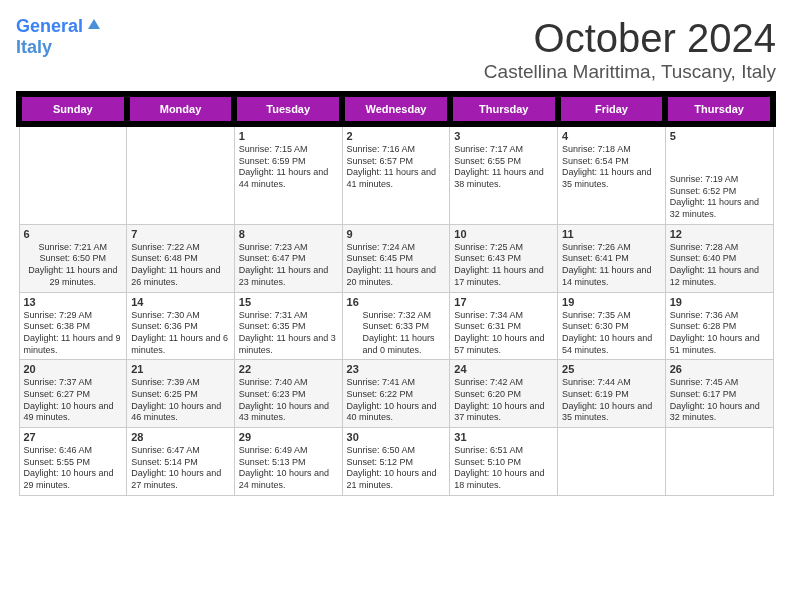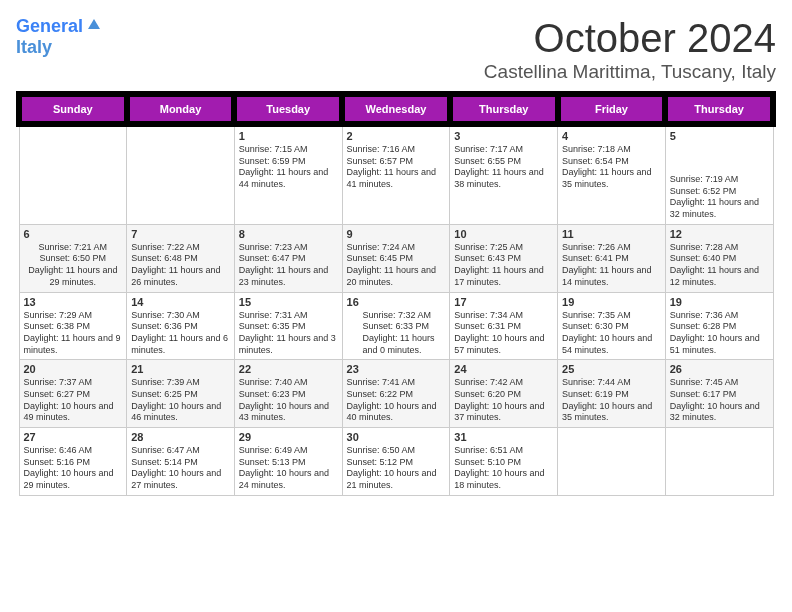--- a/index.html
+++ b/index.html
@@ -276,21 +276,21 @@
           <div class="cell-date">26</div>
           <div class="cell-info" style="white-space: pre-line;">Sunrise: 7:45 AM
 Sunset: 6:17 PM
 Daylight: 10 hours and 32 minutes.</div>
         </td>
       </tr>
       <tr>
         <td>
           <div class="cell-date">27</div>
           <div class="cell-info" style="white-space: pre-line;">Sunrise: 6:46 AM
-Sunset: 5:16 PM
+Sunset: 5:55 PM
 Daylight: 10 hours and 29 minutes.</div>
         </td>
         <td>
           <div class="cell-date">28</div>
           <div class="cell-info" style="white-space: pre-line;">Sunrise: 6:47 AM
 Sunset: 5:14 PM
 Daylight: 10 hours and 27 minutes.</div>
         </td>
         <td>
           <div class="cell-date">29</div>

